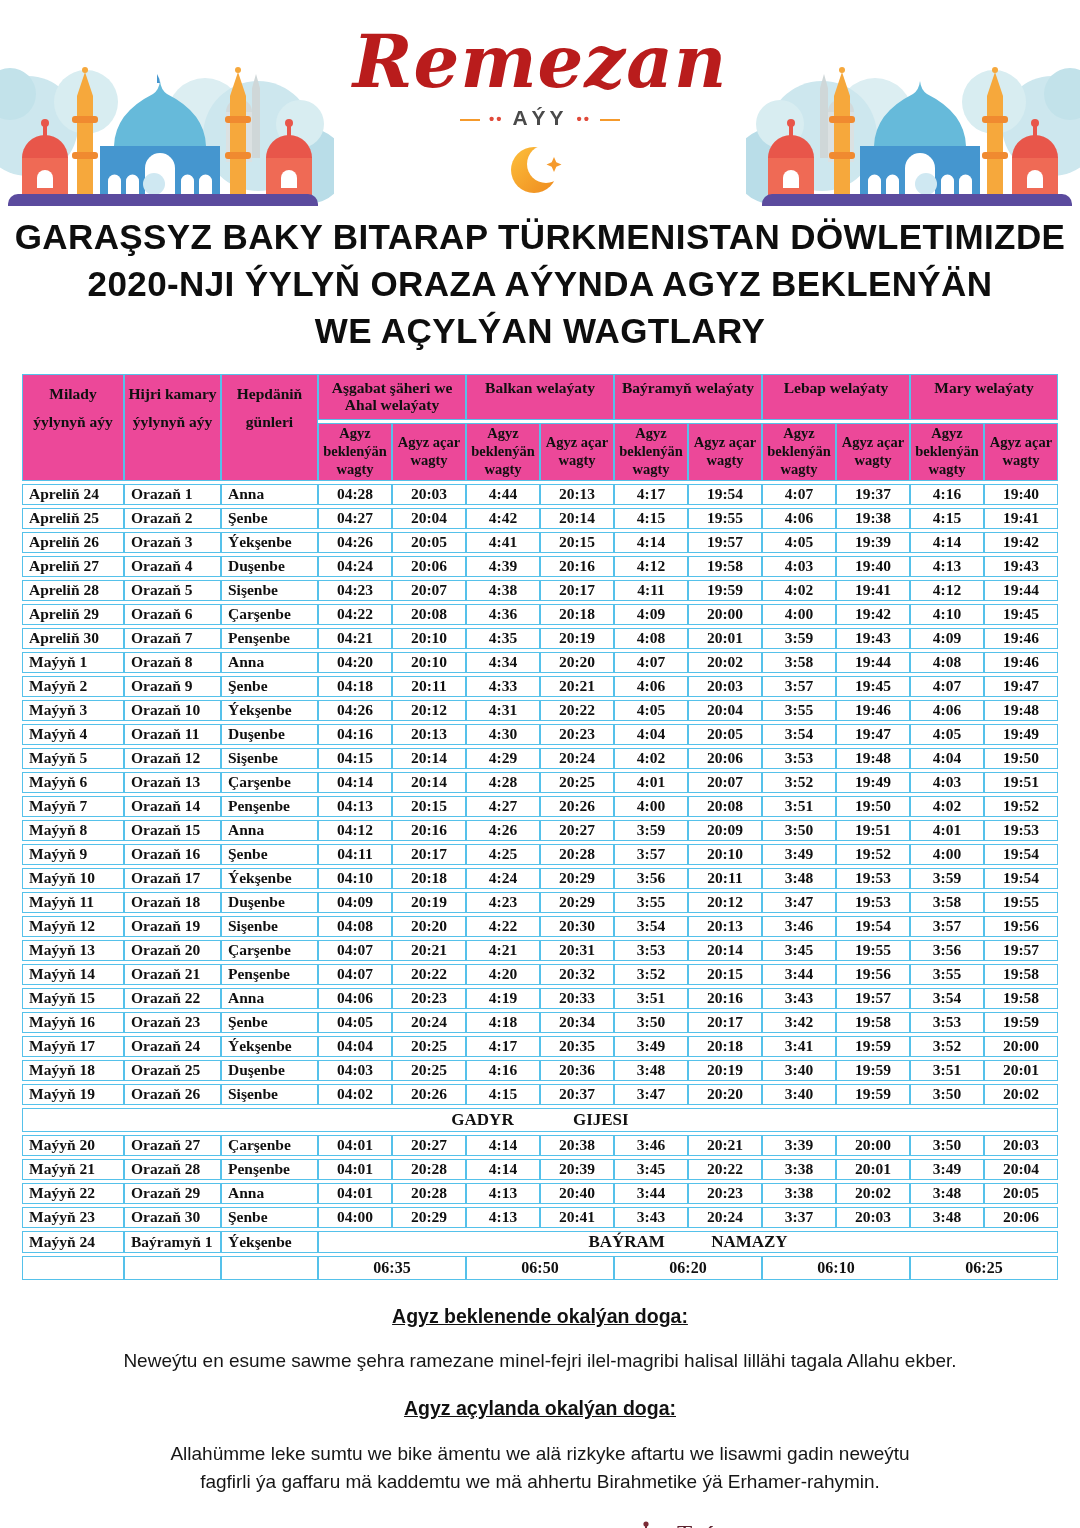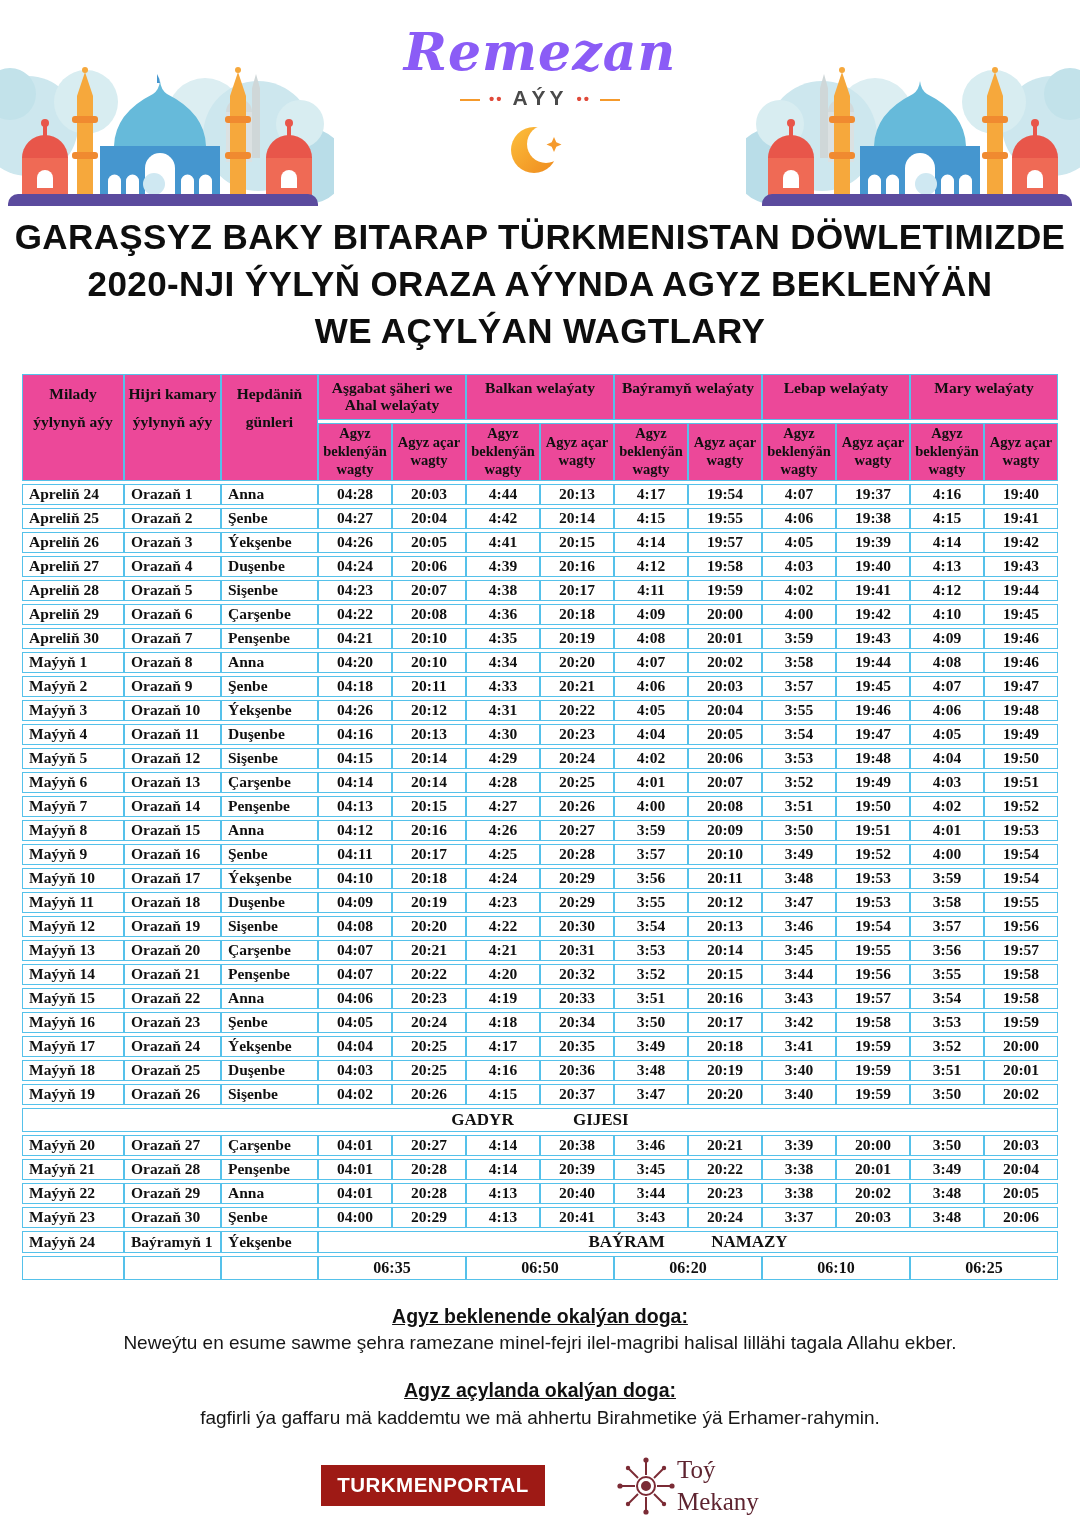--- a/index.html
+++ b/index.html
@@ -6,21 +6,21 @@
   body{width:1080px;height:1528px;position:relative;overflow:hidden;
        font-family:"Liberation Sans",sans-serif;color:#111;}
 
   
   .header{position:relative;height:208px;}
   .mosque{position:absolute;top:54px;width:334px;height:152px;}
   .mosque.left{left:0;}
   .mosque.right{right:0;transform:scaleX(-1);}
   .logo{position:absolute;left:0;right:0;top:26px;text-align:center;}
   .brand{font-family:"DejaVu Serif",serif;font-style:italic;font-weight:bold;
-         font-size:52px;color:#8b5cf6;letter-spacing:1px;line-height:1;}
+         font-size:72px;color:#b91c1c;letter-spacing:1px;line-height:1;}
   .ayy-line{margin-top:8px;display:flex;justify-content:center;align-items:center;gap:9px;}
   .dash{color:#f59a2c;font-weight:bold;font-size:20px;line-height:1;}
   .dots{color:#e04a3a;font-weight:bold;font-size:15px;letter-spacing:2px;line-height:1;}
   .ayy{color:#4a4a4a;font-size:21px;letter-spacing:4px;font-weight:bold;}
   .crescent{margin-top:6px;}
 
   
   .title{margin-top:6px;text-align:center;font-weight:bold;font-size:35px;
          line-height:1.34;letter-spacing:.4px;color:#0e0e0e;}
 
@@ -37,21 +37,21 @@
   td.lc{text-align:left;padding-left:6px;}
   tr.special td{word-spacing:55px;font-size:17px;height:22px;}
   td.wide{word-spacing:42px;font-size:17px;}
   td[data-name="namaz-time"]{font-size:16px;height:22px;}
 
   
   .doga{ text-align:center;}
   .doga-head{display:inline-block;margin-top:20px;font-size:19.5px;font-weight:bold;
              text-decoration:underline;line-height:1.35;}
   .doga-line{font-size:19px;line-height:1.5;color:#161616;}
-  .doga-block{margin-top:0;}
+  .doga-block{margin-top:18px;}
 
   
   .footer{margin-top:22px;display:flex;justify-content:center;align-items:center;gap:70px;}
   .portal-badge{background:#9e1a15;color:#fff;font-weight:bold;font-size:20.5px;
                 letter-spacing:.5px;padding:10px 16px;line-height:1;}
   .toy{display:flex;align-items:center;gap:0;justify-content:center;}
   .toy-text{font-family:"Liberation Serif",serif;font-size:25px;color:#5e2430;line-height:1.25;}
 </style>
 </head>
 <body data-name="ramadan-timetable-poster">
@@ -708,20 +708,21 @@
   </table>
 </div>
 
 <div class="doga" data-name="doga-section">
   <div><span class="doga-head" data-name="doga-heading">Agyz beklenende okalýan doga:</span></div>
   <div class="doga-block">
     <div class="doga-line" data-name="doga-text">Neweýtu en esume sawme şehra ramezane minel-fejri ilel-magribi halisal lillähi tagala Allahu ekber.</div>
   </div>
   <div><span class="doga-head" data-name="doga-heading">Agyz açylanda okalýan doga:</span></div>
   <div class="doga-block">
+    <div class="doga-line" data-name="doga-text">Allahümme leke sumtu we bike ämentu we alä rizkyke aftartu we lisawmi gadin neweýtu</div>
     <div class="doga-line" data-name="doga-text">fagfirli ýa gaffaru mä kaddemtu we mä ahhertu Birahmetike ýä Erhamer-rahymin.</div>
   </div>
 </div>
 
 <div class="footer" data-name="footer-logos">
   <div class="portal-badge" data-name="turkmenportal-logo">TURKMENPORTAL</div>
 
 
   <div class="toy" data-name="toy-mekany-logo">
     <svg width="62" height="62" viewBox="0 0 62 62" xmlns="http://www.w3.org/2000/svg" data-name="toy-mekany-ornament-icon">

